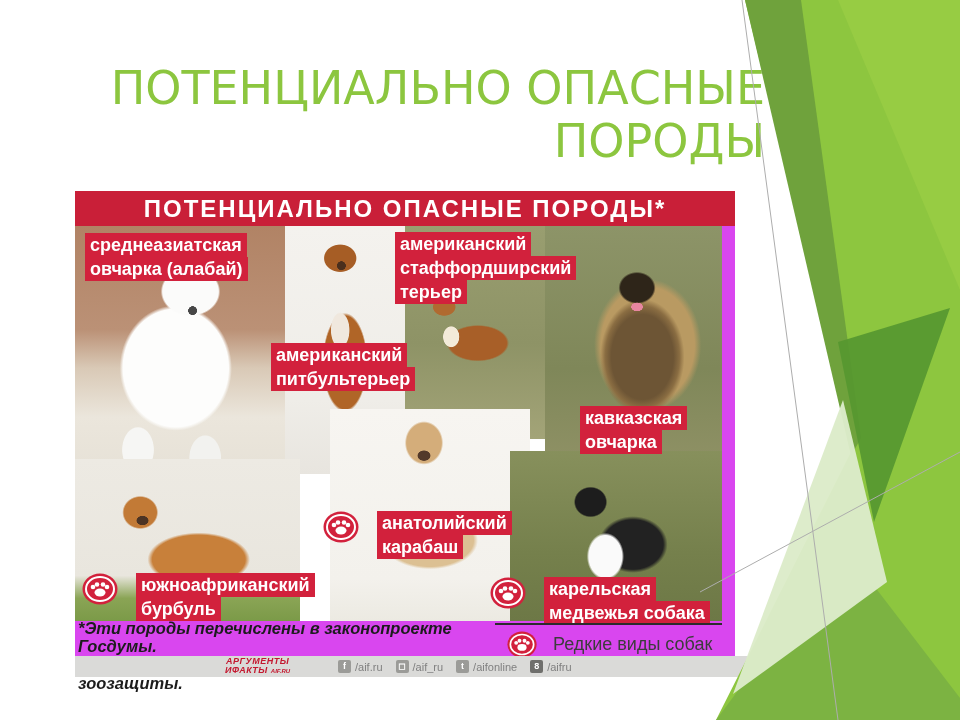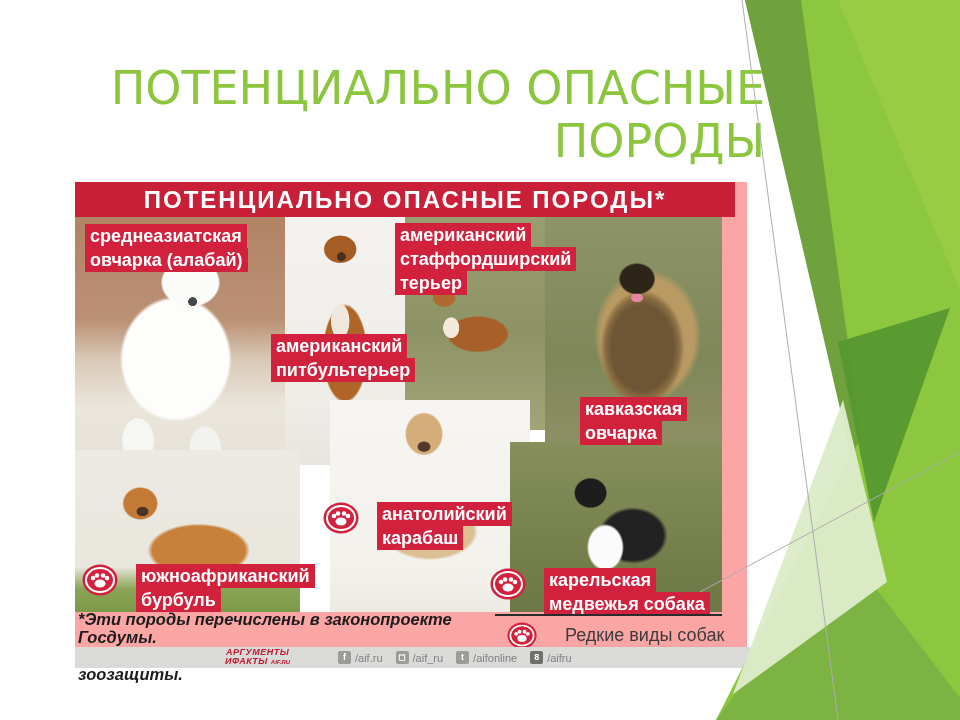--- a/index.html
+++ b/index.html
@@ -9,21 +9,21 @@
   }
   
   .slide-title {
     position:absolute; left:55px; top:62px; width:710px;
     text-align:right; font-family:"DejaVu Sans", sans-serif;
     font-size:46px; line-height:1.16; color:#8CC63F; letter-spacing:0px;
   }
   
   .deco { position:absolute; left:0; top:0; width:960px; height:720px; pointer-events:none; }
   
-  .info { position:absolute; left:75px; top:182px; width:660px; height:486px; background:#fca5a5;padding-left:12px; }
+  .info { position:absolute; left:75px; top:191px; width:660px; height:486px; background:#d946ef; }
   .info-header {
     position:absolute; left:0; top:0; width:660px; height:35px; background:#C91F38;
     color:#fff; font-weight:bold; font-size:24px; letter-spacing:2px;
     text-align:center; line-height:35px; white-space:nowrap;
   }
   .collage { position:absolute; left:0; top:35px; width:647px; height:395px; background:#fff; overflow:hidden; }
   .ph { position:absolute; }
   #ph-alabai { left:0; top:0; width:210px; height:273px; background:
     radial-gradient(circle 7px at 56% 31%, #474747 60%, transparent 66%),
     radial-gradient(ellipse 28px 40px at 30% 82%, #f6f6f4 55%, transparent 58%),
@@ -67,21 +67,21 @@
   
   .breed { position:absolute; }
   .lbl-line { display:table; background:#D2213C; color:#fff; font-weight:bold;
     font-size:18px; line-height:22px; padding:1px 5px; white-space:nowrap;text-align:center; }
   .paw-row { display:flex; align-items:flex-start; gap:18px; }
   .paw { flex:0 0 auto; }
   
   .footnote { position:absolute; left:3px; top:428px; width:430px;
     font-style:italic; font-weight:600; font-size:16.5px; line-height:1.12; color:#1c1c1c; }
   .legend-divider { position:absolute; left:420px; top:432px; width:227px; border-top:2px solid #2b2b2b; }
-  .legend { position:absolute; left:432px; top:440px; display:flex; align-items:center; gap:28px;
+  .legend { position:absolute; left:432px; top:440px; display:flex; align-items:center; gap:16px;
     font-size:18px; color:#3c3c3c; }
   
   .footer-bar { position:absolute; left:0; top:465px; width:724px; height:21px; background:#DADAD8; }
   .aif-logo { position:absolute; left:150px; top:1px; color:#C4182F; font-style:italic;
     font-weight:bold; line-height:1; text-align:center; }
   .aif-l1 { font-size:9px; letter-spacing:0.5px; }
   .aif-l2 { font-size:9px; letter-spacing:0.5px; }
   .aif-suffix { font-size:6px; letter-spacing:0; }
   .socials { position:absolute; left:263px; top:0; height:21px; display:flex; align-items:center; gap:13px; }
   .social { display:flex; align-items:center; gap:4px; font-size:11px; color:#808080; }

